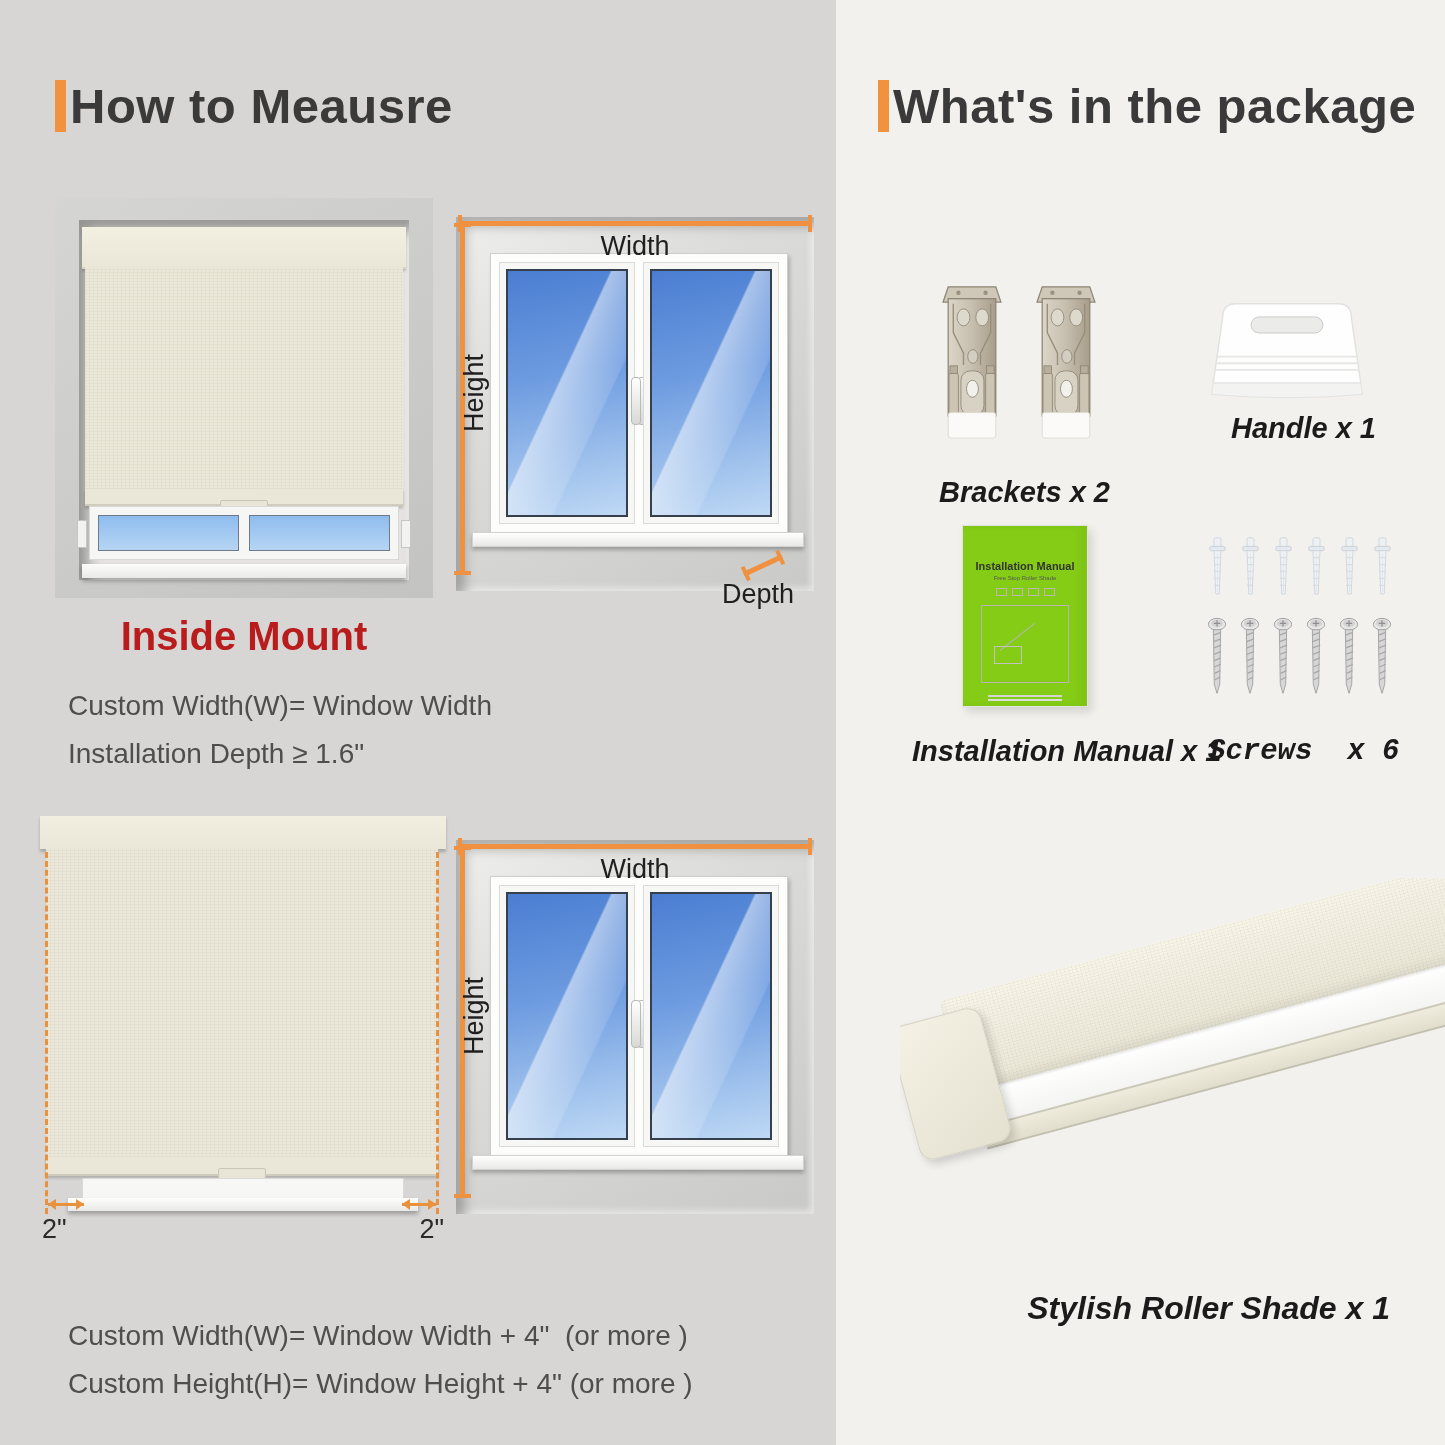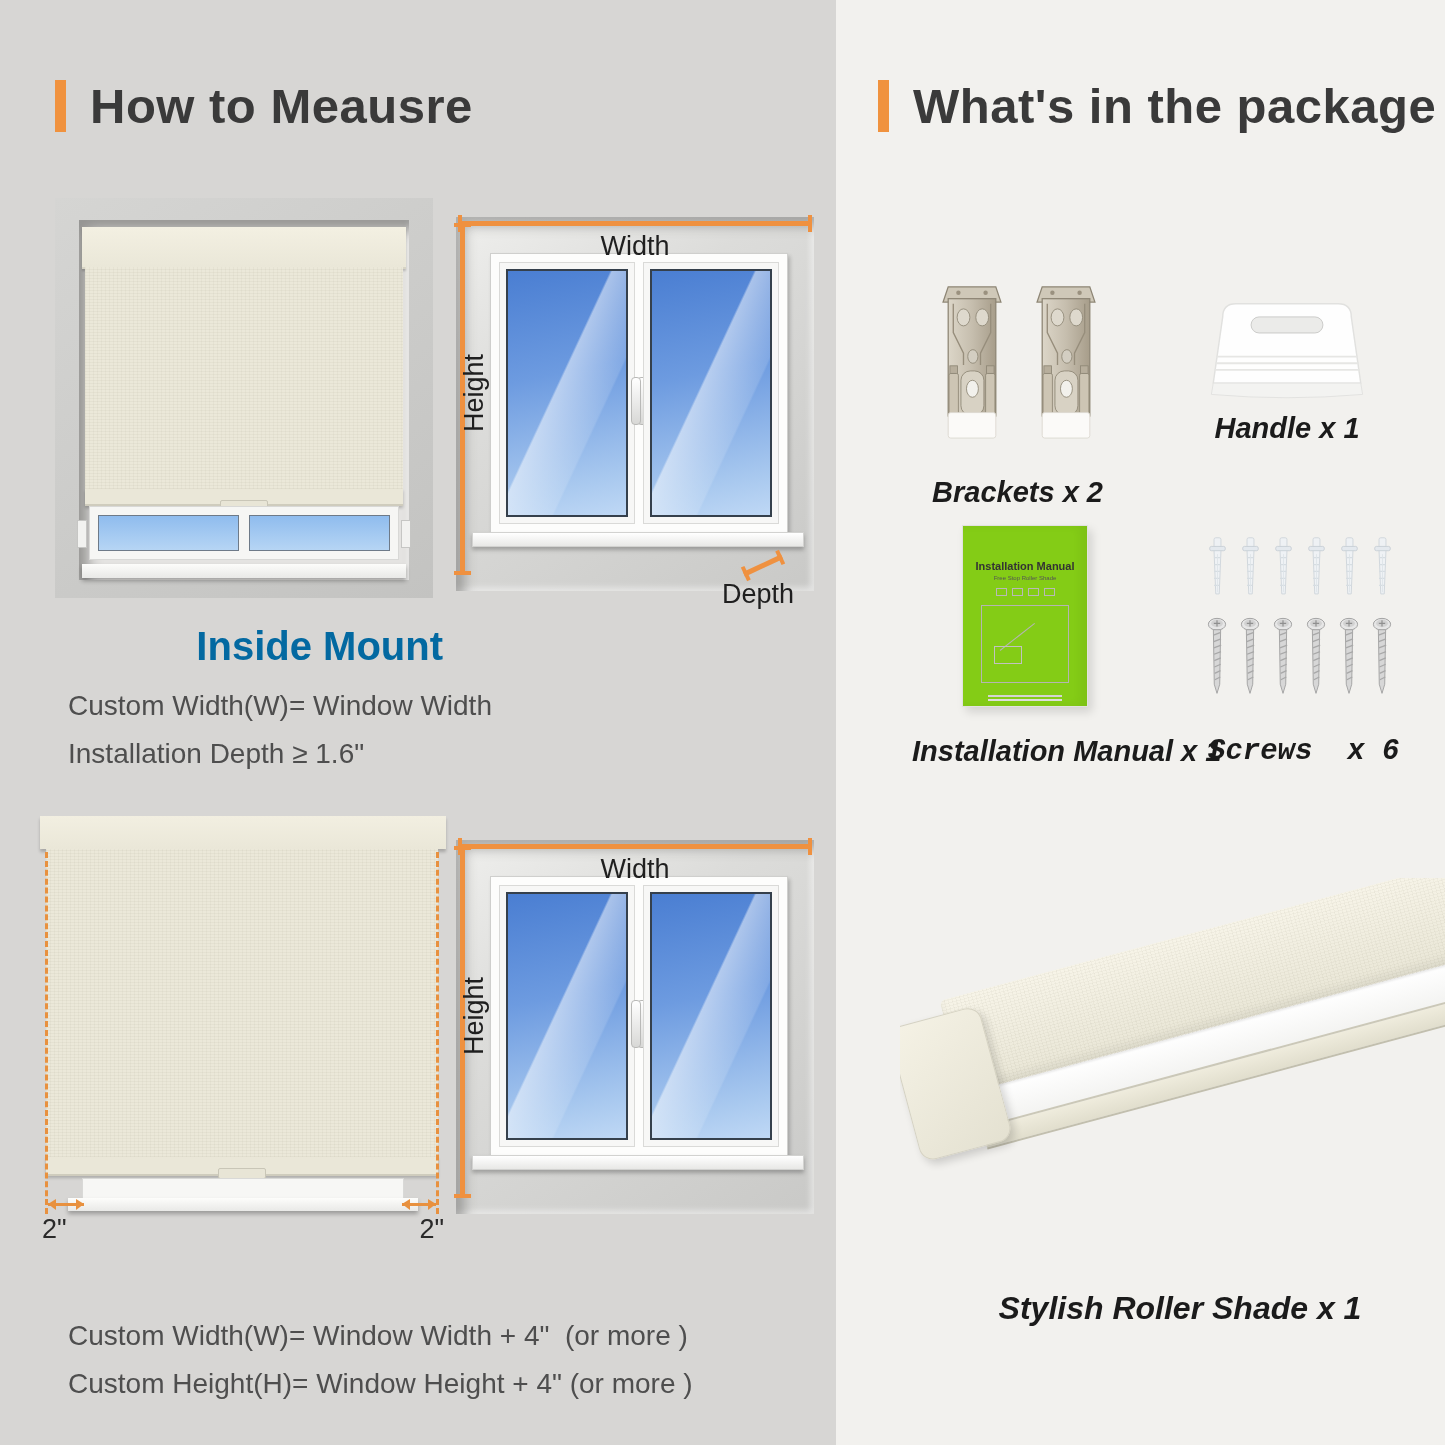--- a/index.html
+++ b/index.html
@@ -3,21 +3,21 @@
 <meta charset="utf-8">
 <style>
   html,body{margin:0;padding:0;}
   .page{position:relative;width:1445px;height:1445px;background:#f2f1ee;overflow:hidden;
         font-family:"Liberation Sans",sans-serif;color:#3c3c3c;}
   .panel{position:absolute;top:0;height:1445px;}
   .panel-left{left:0;width:836px;background:#d7d6d4;}
   .panel-right{left:836px;width:609px;background:#f2f1ee;}
 
   
-  .sec-title{position:absolute;display:flex;align-items:center;gap:24px;}
+  .sec-title{position:absolute;display:flex;align-items:center;gap:4px;}
   .accent-bar{width:11px;height:52px;background:#f0923e;flex:0 0 auto;}
   .sec-title h1{margin:0;font-size:49px;font-weight:bold;color:#3a3a3a;letter-spacing:.5px;white-space:pre;}
   .t-left{left:55px;top:78px;}
   .t-right{left:42px;top:78px;}
 
   
   .photo-inside{position:absolute;left:55px;top:198px;width:378px;height:400px;
       background:linear-gradient(145deg,#d5d5d3,#c3c3c1);}
   .recess{position:absolute;left:24px;top:22px;right:24px;bottom:18px;background:#e4e3e1;
       box-shadow:inset 9px 10px 14px rgba(70,70,68,.5), inset -2px -2px 4px rgba(255,255,255,.5);}
@@ -85,31 +85,31 @@
   .dash.l{left:15px;} .dash.r{right:11px;}
   .gap-arrow{position:absolute;top:403px;height:3px;background:#e8913f;}
   .gap-arrow.l{left:18px;width:36px;} .gap-arrow.r{right:14px;width:34px;}
   .gap-arrow::before,.gap-arrow::after{content:"";position:absolute;top:-4px;border-top:5px solid transparent;border-bottom:6px solid transparent;}
   .gap-arrow::before{left:0;border-right:8px solid #e8913f;}
   .gap-arrow::after{right:0;border-left:8px solid #e8913f;}
   .gap-lbl{position:absolute;top:414px;font-size:27px;color:#2a2a2a;}
   .gap-lbl.l{left:12px;} .gap-lbl.r{right:6px;}
 
   
-  .mount-h{position:absolute;margin:10px;font-size:40px;font-weight:bold;color:#0369a1;text-align:right;}
+  .mount-h{position:absolute;margin:0;font-size:40px;font-weight:bold;color:#b91c1c;text-align:center;}
   .inside-h{left:55px;width:378px;top:614px;}
   .outside-h{left:30px;width:420px;top:1258px;}
   .spec-lines{position:absolute;left:68px;font-size:28px;color:#4e4e4e;}
   .spec-lines p{margin:0 0 16px 0;white-space:pre;}
   .inside-lines{top:690px;}
   .outside-lines{top:1320px;}
 
   
   .pkg-label{position:absolute;font-size:29px;font-weight:bold;font-style:italic;color:#1b1b1b;
-      text-align:center;white-space:pre;}
+      text-align:right;white-space:pre;}
   .brackets{position:absolute;left:102px;top:278px;display:flex;gap:26px;}
   .brackets svg{width:68px;height:168px;}
   .lbl-brackets{left:89px;top:476px;width:185px;}
   .handle-wrap{position:absolute;left:362px;top:298px;width:178px;height:104px;}
   .lbl-handle{left:362px;top:412px;width:178px;}
   .manual{position:absolute;left:126px;top:525px;width:124px;height:180px;background:#84cc16;
       border:1px solid #e2e2df;box-shadow:4px 5px 9px rgba(0,0,0,.13), inset -7px 0 9px rgba(0,0,0,.05);}
   .m-title{margin-top:34px;text-align:center;font-size:11px;font-weight:bold;color:#333;}
   .m-sub{text-align:center;font-size:6px;color:#555;margin-top:3px;}
   .m-icons{display:flex;gap:5px;justify-content:center;margin-top:7px;}

